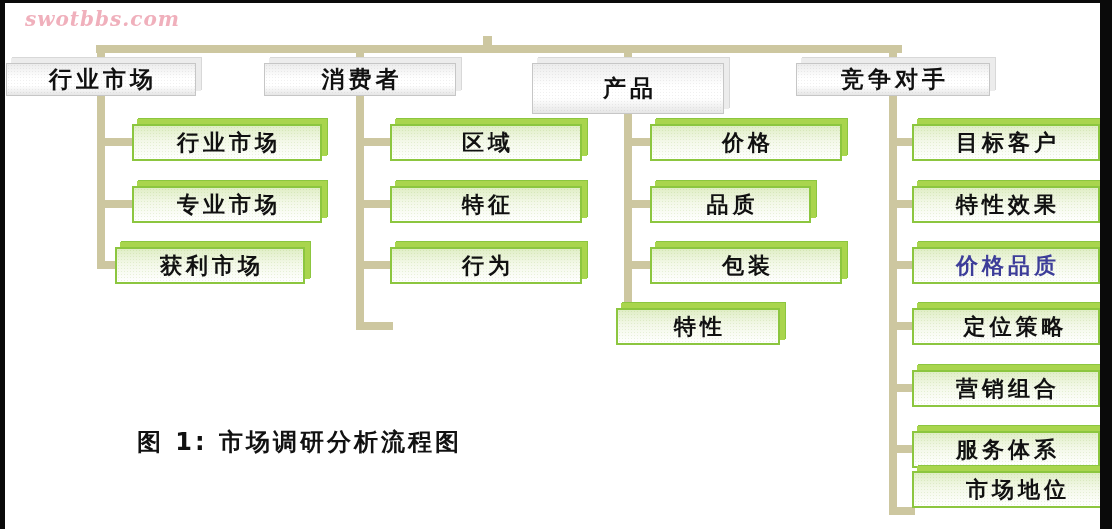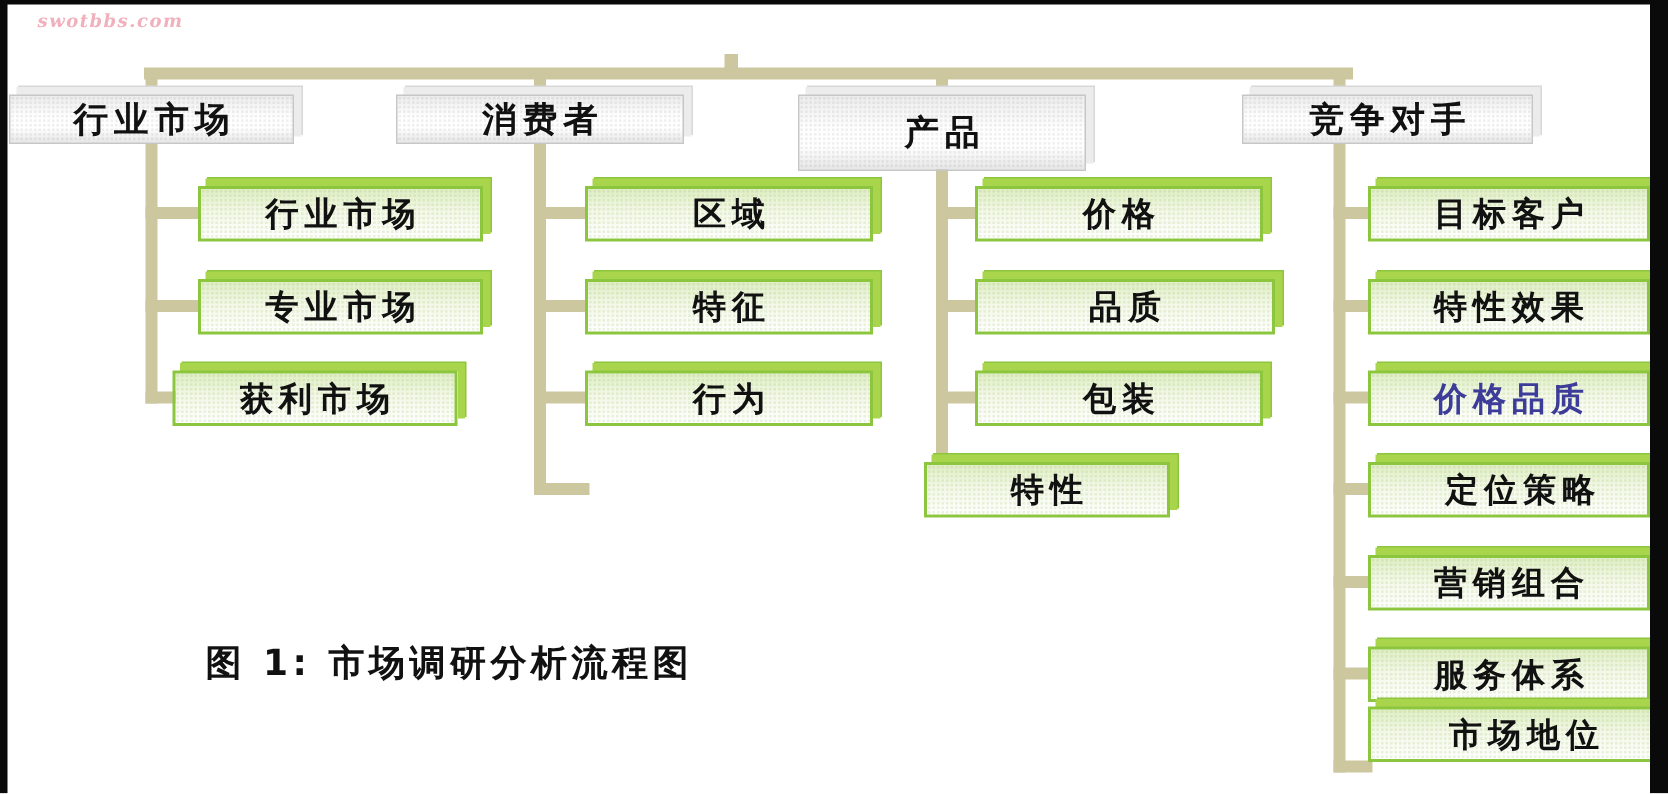--- a/index.html
+++ b/index.html
@@ -63,21 +63,21 @@
     font-size: 22px; letter-spacing: 4px;
     padding-left: 4px;
   }
   .text-highlight { color: #3d3d99; }
 
   
   #watermark {
     position: absolute; left: 25px; top: 7px;
     font-family: "DejaVu Serif", "Liberation Serif", serif;
     font-style: italic; font-weight: bold;
-    font-size: 12px; color: #f0b0bc;
+    font-size: 20px; color: #f0b0bc;
     letter-spacing: 1px; z-index: 6;
   }
   #caption {
     position: absolute; left: 137px; top: 426px;
     font-size: 24px; font-weight: bold; color: #111111;
     letter-spacing: 3px; z-index: 6;
   }
 </style>
 </head>
 <body>
@@ -130,21 +130,21 @@
 
   <div class="node node-grey" style="left:6px; top:63px; width:190px; height:33px;">
     <span>行业市场</span>
   </div>
   <div class="node node-grey" style="left:264px; top:63px; width:192px; height:33px;">
     <span>消费者</span>
   </div>
   <div class="node node-grey" style="left:532px; top:63px; width:192px; height:51px;">
     <span>产品</span>
   </div>
-  <div class="node node-grey" style="left:796px; top:63px; width:194px; height:33px;margin-left:32px;">
+  <div class="node node-grey" style="left:796px; top:63px; width:194px; height:33px;">
     <span>竞争对手</span>
   </div>
 
   <div class="node node-green" style="left:132px; top:124px; width:190px; height:37px;">
     <span>行业市场</span>
   </div>
   <div class="node node-green" style="left:132px; top:186px; width:190px; height:37px;">
     <span>专业市场</span>
   </div>
   <div class="node node-green" style="left:115px; top:247px; width:190px; height:37px;text-align:right;">
@@ -157,21 +157,21 @@
   <div class="node node-green" style="left:390px; top:186px; width:192px; height:37px;">
     <span>特征</span>
   </div>
   <div class="node node-green" style="left:390px; top:247px; width:192px; height:37px;">
     <span>行为</span>
   </div>
 
   <div class="node node-green" style="left:650px; top:124px; width:192px; height:37px;">
     <span>价格</span>
   </div>
-  <div class="node node-green" style="left:650px; top:186px; width:200px; height:37px;">
+  <div class="node node-green" style="left:650px; top:186px; width:161px; height:37px;">
     <span>品质</span>
   </div>
   <div class="node node-green" style="left:650px; top:247px; width:192px; height:37px;">
     <span>包装</span>
   </div>
   <div class="node node-green" style="left:616px; top:308px; width:164px; height:37px;">
     <span>特性</span>
   </div>
 
   <div class="node node-green" style="left:912px; top:124px; width:188px; height:37px;">

